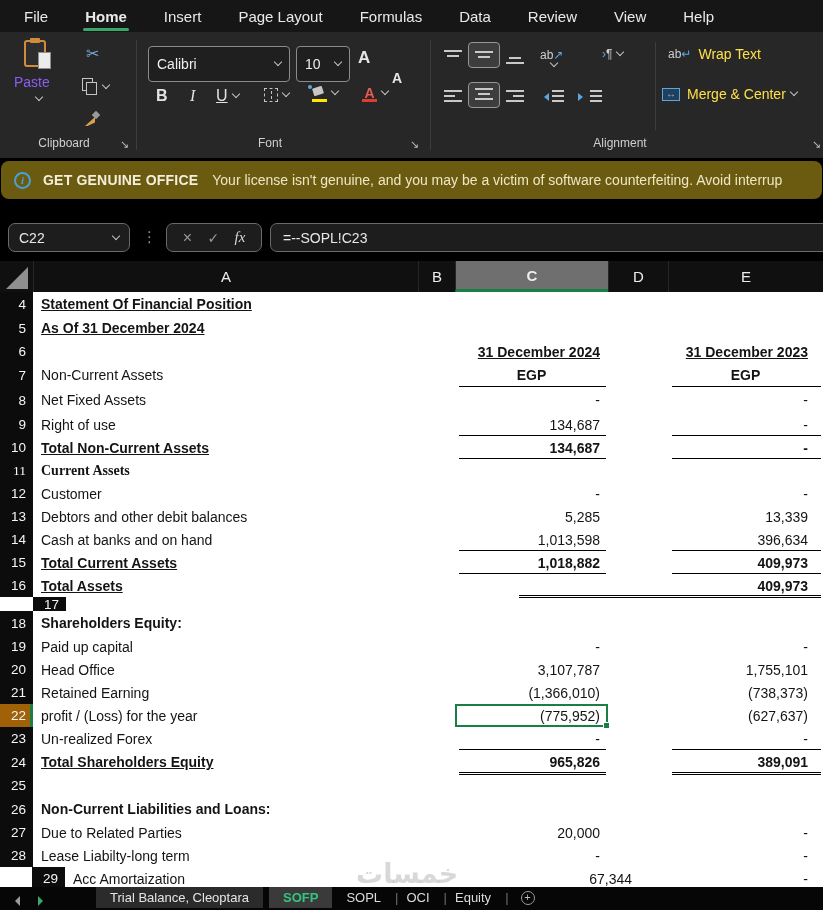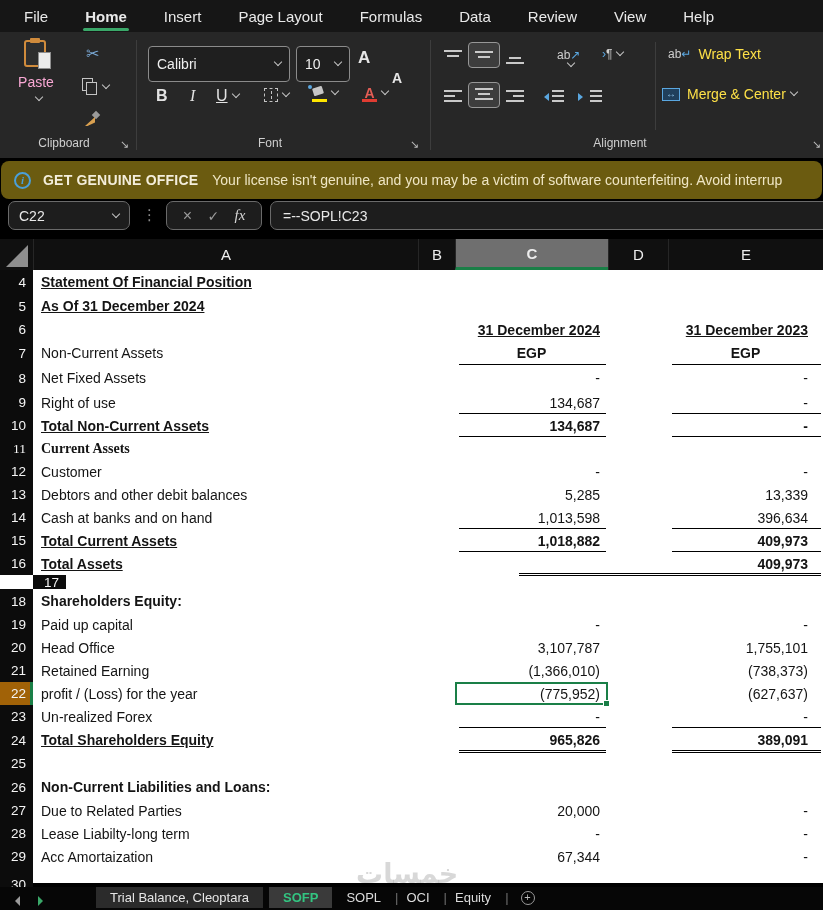--- a/index.html
+++ b/index.html
@@ -20,21 +20,21 @@
   .ribbon .vsep { position:absolute; top:8px; bottom:8px; width:1px; background:#3d3d3d; }
   .grp-label { position:absolute; top:104px; font-size:12px; color:#cfcfcf; text-align:center; }
   .launcher { position:absolute; top:106px; font-size:11px; color:#bdbdbd; }
   .rbtn { position:absolute; display:flex; align-items:center; color:#d6d6d6; cursor:default; }
   .chev { display:inline-block; width:6px; height:6px; border-right:1.5px solid #c4c4c4;
     border-bottom:1.5px solid #c4c4c4; transform:rotate(45deg); margin-left:5px; position:relative; top:-2px; }
   
   .clipb { position:relative; width:22px; height:27px; border:2px solid #d08b3c; border-radius:3px; background:#2e2e2e; }
   .clipb .top { position:absolute; top:-4px; left:4px; width:10px; height:5px; background:#d08b3c; border-radius:1px; }
   .clipb .page { position:absolute; right:-7px; bottom:-4px; width:13px; height:17px; background:#ececec; border:1px solid #8f8f8f; }
-  .paste-label { position:absolute; left:14px; top:42px; width:44px; text-align:center; color:#f9a8d4; font-size:14px; }
+  .paste-label { position:absolute; left:14px; top:42px; width:44px; text-align:left; color:#8b5cf6; font-size:14px; }
   
   .scissors { font-size:16px; color:#7aa9d6; }
   .copyic { position:relative; width:16px; height:17px; }
   .copyic i { position:absolute; width:11px; height:13px; border:1.4px solid #c4c4c4; background:#272727; display:block; }
   .copyic i:first-child { left:0; top:0; } .copyic i:last-child { left:4px; top:4px; }
   .painter { position:relative; width:16px; height:16px; }
   .painter .hdl { position:absolute; left:9px; top:0; width:6px; height:6px; background:#9a9a9a; transform:rotate(45deg); }
   .painter .tip { position:absolute; left:1px; top:5px; width:10px; height:9px; background:#d9a050;
     clip-path:polygon(0 100%, 100% 0, 100% 60%, 25% 100%); }
   
@@ -65,21 +65,21 @@
   
   .banner { height:38px; margin:3px 1px 0 1px; border-radius:8px; background:#6b5b10;
     display:flex; align-items:center; padding-left:13px; overflow:hidden; white-space:nowrap; }
   .info-ic { width:17px; height:17px; border:2px solid #4a9fd8; border-radius:50%; color:#4a9fd8;
     font-size:11px; font-weight:bold; display:flex; align-items:center; justify-content:center; flex:0 0 auto;
     font-family:"Liberation Serif", serif; font-style:italic; }
   .banner b { color:#f4eedb; font-size:14px; margin:0 14px 0 12px; letter-spacing:.2px; }
   .banner span.msg { color:#efe6c4; font-size:14px; }
 
   
-  .fbar { position:relative; height:33px; margin-top:0; }
+  .fbar { position:relative; height:33px; margin-top:22px; }
   .fbox { position:absolute; top:2px; height:29px; border:1px solid #6a6a6a; border-radius:7px;
     background:#1d1d1d; display:flex; align-items:center; color:#e8e8e8; font-size:14px; }
   .namebox { left:8px; width:122px; padding:0 10px; }
   .namebox .chev { margin-left:auto; }
   .dots { position:absolute; left:142px; top:7px; color:#8a8a8a; font-size:15px; font-family:"DejaVu Sans", sans-serif; }
   .fxgrp { left:166px; width:96px; justify-content:space-around; padding:0 8px; }
   .fxgrp .x { color:#9a9a9a; font-size:16px; }
   .fxgrp .ok { color:#9a9a9a; font-size:14px; font-family:"DejaVu Sans", sans-serif; }
   .fxgrp .fx { color:#d6d6d6; font-size:15px; font-family:"Liberation Serif", serif; font-style:italic; }
   .finput { left:270px; width:560px; padding:0 12px; }
@@ -229,21 +229,21 @@
         <i style="left:0;top:3px;width:18px;"></i>
         <i style="left:3px;top:8px;width:12px;"></i>
       </span>
   </div>
   <div class="rbtn" style="left:506px; top:18px;">
     <span class="al">
         <i style="left:3px;top:7px;width:12px;"></i>
         <i style="left:0;top:12px;width:18px;"></i>
       </span>
   </div>
-  <div class="rbtn" style="left:557px; top:16px;flex-direction:column;">
+  <div class="rbtn" style="left:540px; top:16px;flex-direction:column;">
     <span class="ab-txt">ab<span class="blue">↗</span></span>
       <span class="chev"></span>
   </div>
   <div class="rbtn" style="left:602px; top:15px;">
     <span class="ab-txt"><span class="blue">›</span>¶</span>
       <span class="chev"></span>
   </div>
   <div class="vsep" style="left:655px; top:10px; bottom:28px;"></div>
   <div class="rbtn" style="left:668px; top:14px;">
     <span class="ab-txt">ab<span class="blue">↵</span></span>
@@ -669,21 +669,21 @@
         </div>
         <div class="cell cB"></div>
         <div class="cell cC">
           <span class="t">-</span>
         </div>
         <div class="cell cD"></div>
         <div class="cell cE">
           <span class="t">-</span>
         </div>
       </div>
-      <div class="row" style="height: 23px;">
+      <div class="row" style="height: 23px; padding-left: 32px;">
         <div class="rh">29</div>
         <div class="cell cA">
           <span class="t">Acc Amortaization</span>
         </div>
         <div class="cell cB"></div>
         <div class="cell cC">
           <span class="t">67,344</span>
         </div>
         <div class="cell cD"></div>
         <div class="cell cE">

